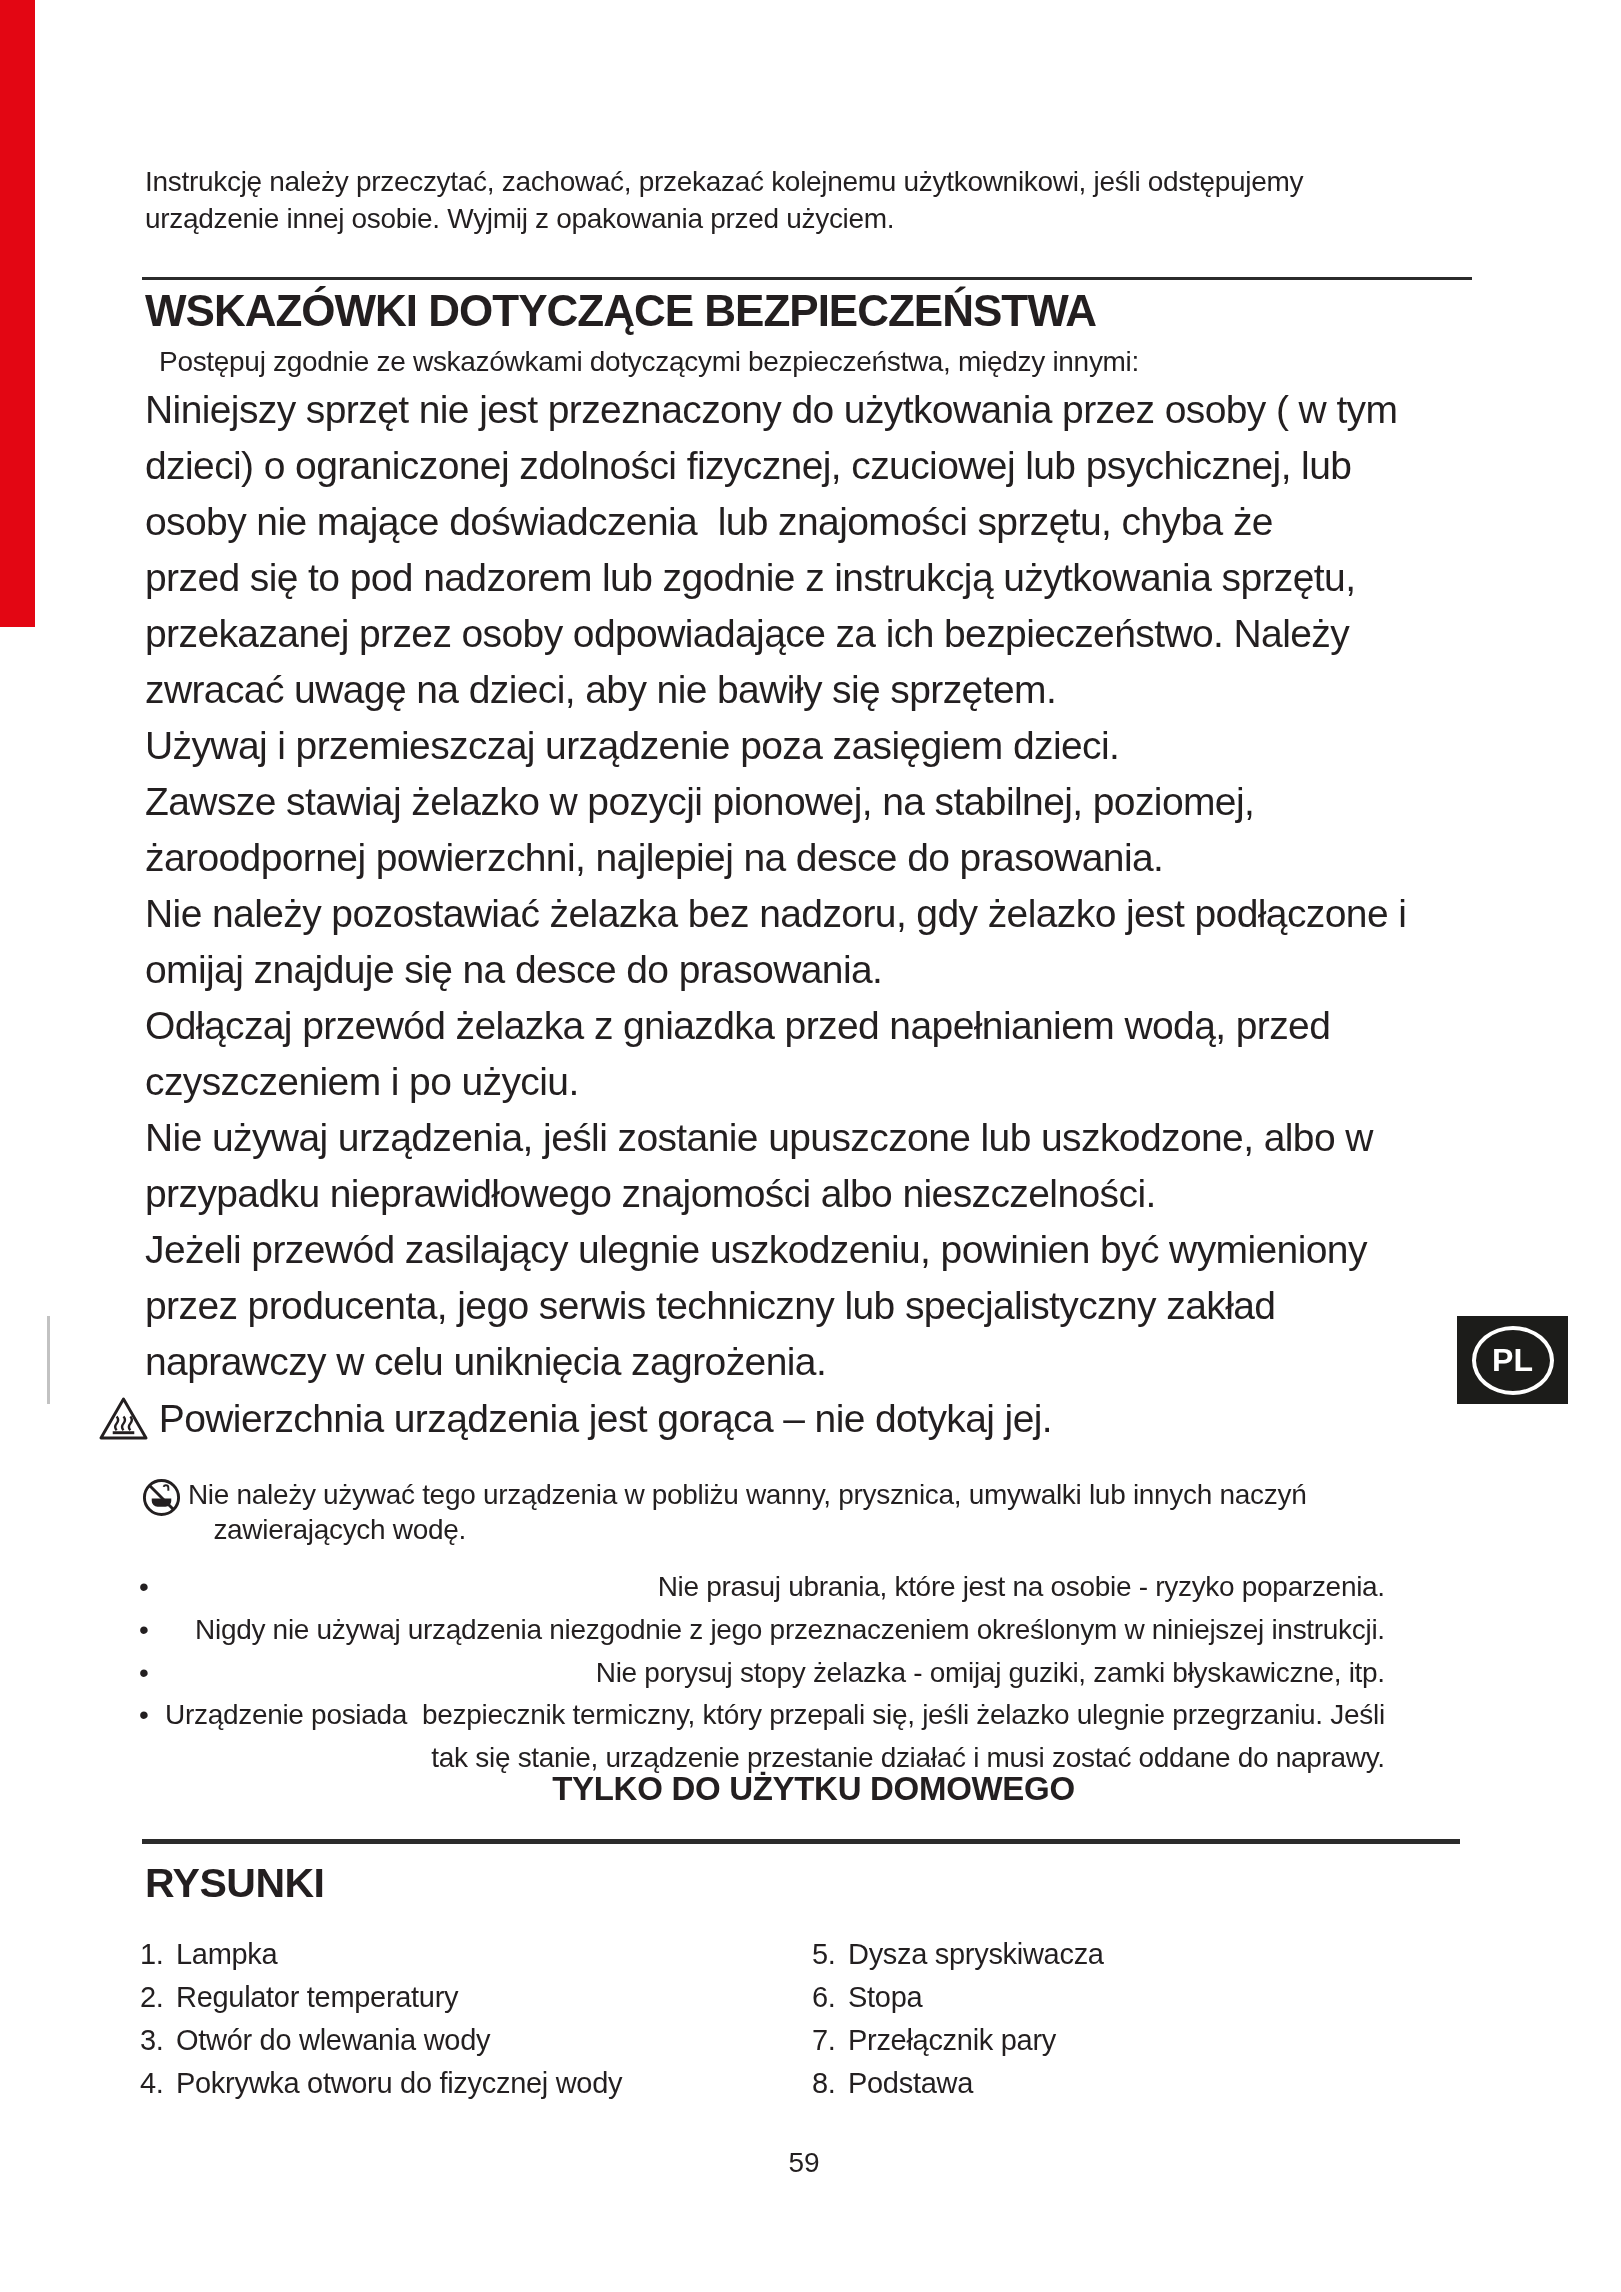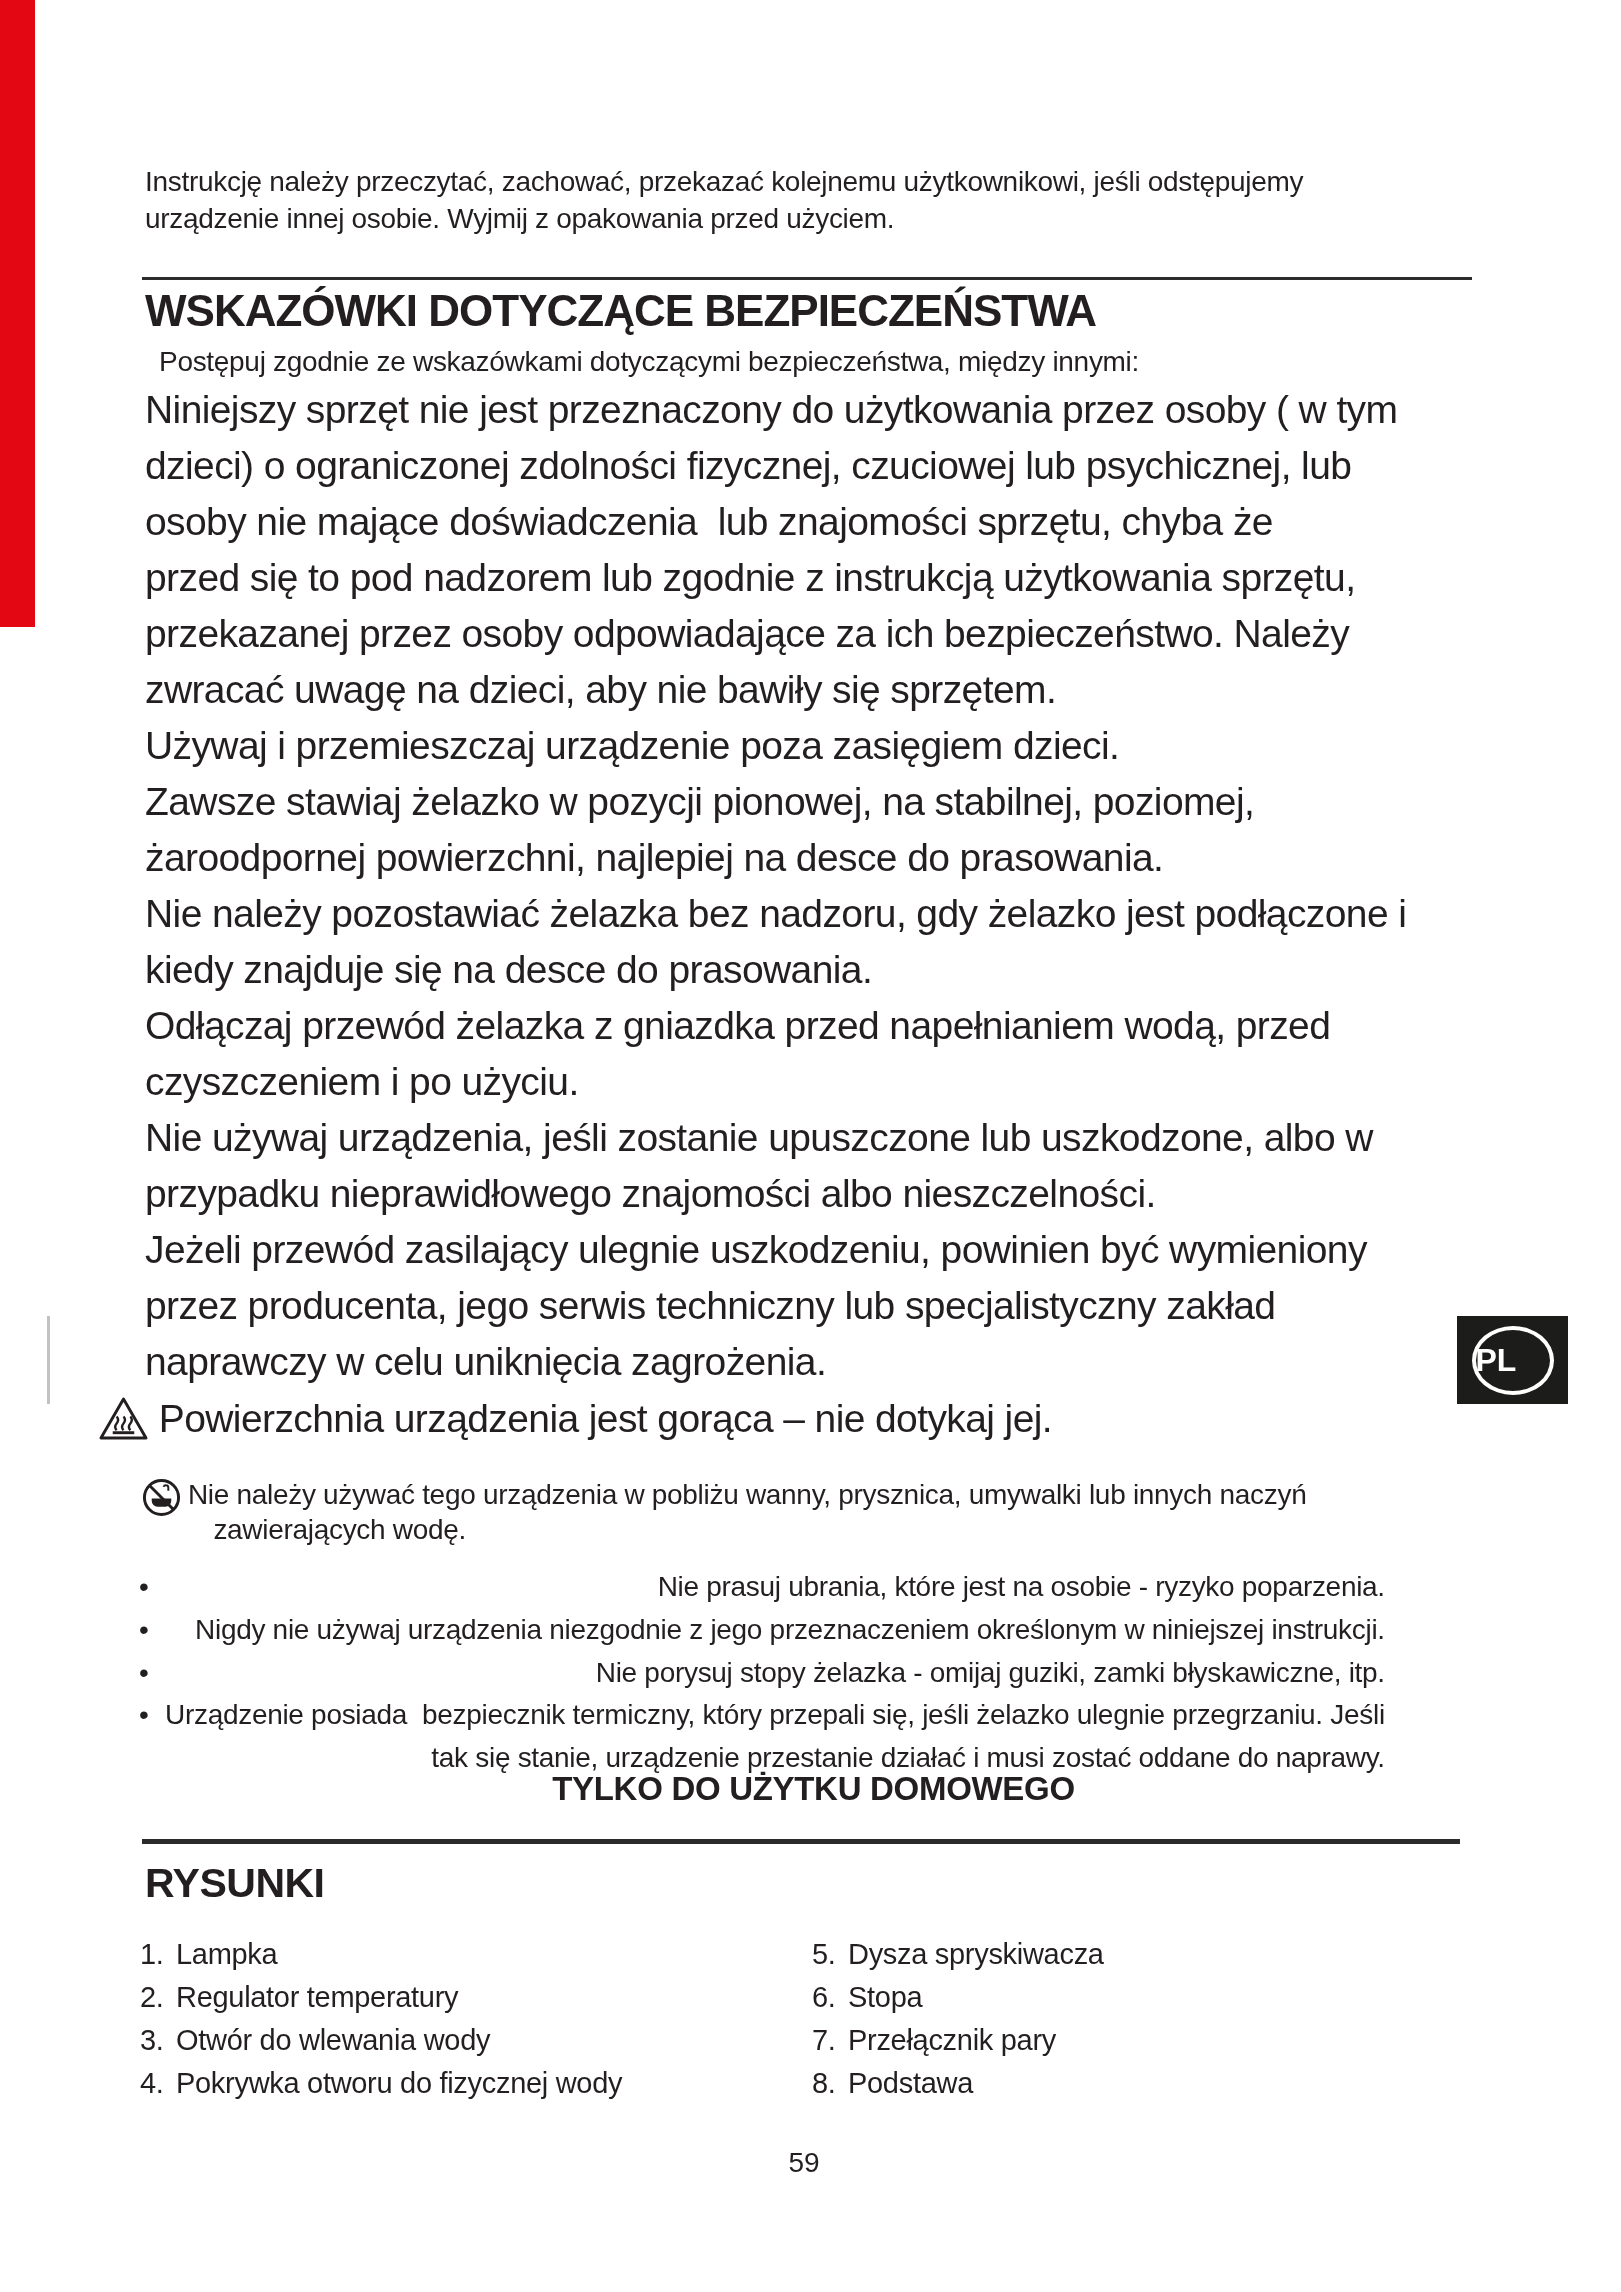--- a/index.html
+++ b/index.html
@@ -41,21 +41,21 @@
   .fig-list{font-size:29px;line-height:43px;letter-spacing:-0.3px;}
   #fig-left{left:140px;top:1933px;}
   #fig-right{left:812px;top:1933px;}
   .fig-row .num{display:inline-block;width:36px;}
   
   #page-no{left:0;top:2147px;width:1608px;text-align:center;font-size:28px;}
   
   #pl-badge{left:1457px;top:1316px;width:111px;height:88px;background:#1c1c1a;
             display:flex;align-items:center;justify-content:center;}
   #pl-badge .ellipse{width:74px;height:61px;border:4.9px solid #ffffff;border-radius:50%;
-            display:flex;align-items:center;justify-content:flex-start;}
+            display:flex;align-items:center;justify-content:center;}
   #pl-badge .code{color:#ffffff;font-size:32px;font-weight:bold;letter-spacing:0px;}
   #gray-tick{left:47px;top:1316px;width:2.9px;height:88px;background:#c2c2c2;}
   .icon svg{display:block;}
 </style>
 </head>
 <body>
 
 <div id="page">
 
   <div id="red-bar" class="abs"></div>
@@ -74,21 +74,21 @@
     <div class="preline">Niniejszy sprzęt nie jest przeznaczony do użytkowania przez osoby ( w tym</div>
     <div class="preline">dzieci) o ograniczonej zdolności fizycznej, czuciowej lub psychicznej, lub</div>
     <div class="preline">osoby nie mające doświadczenia  lub znajomości sprzętu, chyba że</div>
     <div class="preline">przed się to pod nadzorem lub zgodnie z instrukcją użytkowania sprzętu,</div>
     <div class="preline">przekazanej przez osoby odpowiadające za ich bezpieczeństwo. Należy</div>
     <div class="preline">zwracać uwagę na dzieci, aby nie bawiły się sprzętem.</div>
     <div class="preline">Używaj i przemieszczaj urządzenie poza zasięgiem dzieci.</div>
     <div class="preline">Zawsze stawiaj żelazko w pozycji pionowej, na stabilnej, poziomej,</div>
     <div class="preline">żaroodpornej powierzchni, najlepiej na desce do prasowania.</div>
     <div class="preline">Nie należy pozostawiać żelazka bez nadzoru, gdy żelazko jest podłączone i</div>
-    <div class="preline">kiedy znajduje się na desce do prasowania.</div>
+    <div class="preline">omijaj znajduje się na desce do prasowania.</div>
     <div class="preline">Odłączaj przewód żelazka z gniazdka przed napełnianiem wodą, przed</div>
     <div class="preline">czyszczeniem i po użyciu.</div>
     <div class="preline">Nie używaj urządzenia, jeśli zostanie upuszczone lub uszkodzone, albo w</div>
     <div class="preline">przypadku nieprawidłowego znajomości albo nieszczelności.</div>
     <div class="preline">Jeżeli przewód zasilający ulegnie uszkodzeniu, powinien być wymieniony</div>
     <div class="preline">przez producenta, jego serwis techniczny lub specjalistyczny zakład</div>
     <div class="preline">naprawczy w celu uniknięcia zagrożenia.</div>
   </div>
 
   <div id="warn-line" class="abs">

